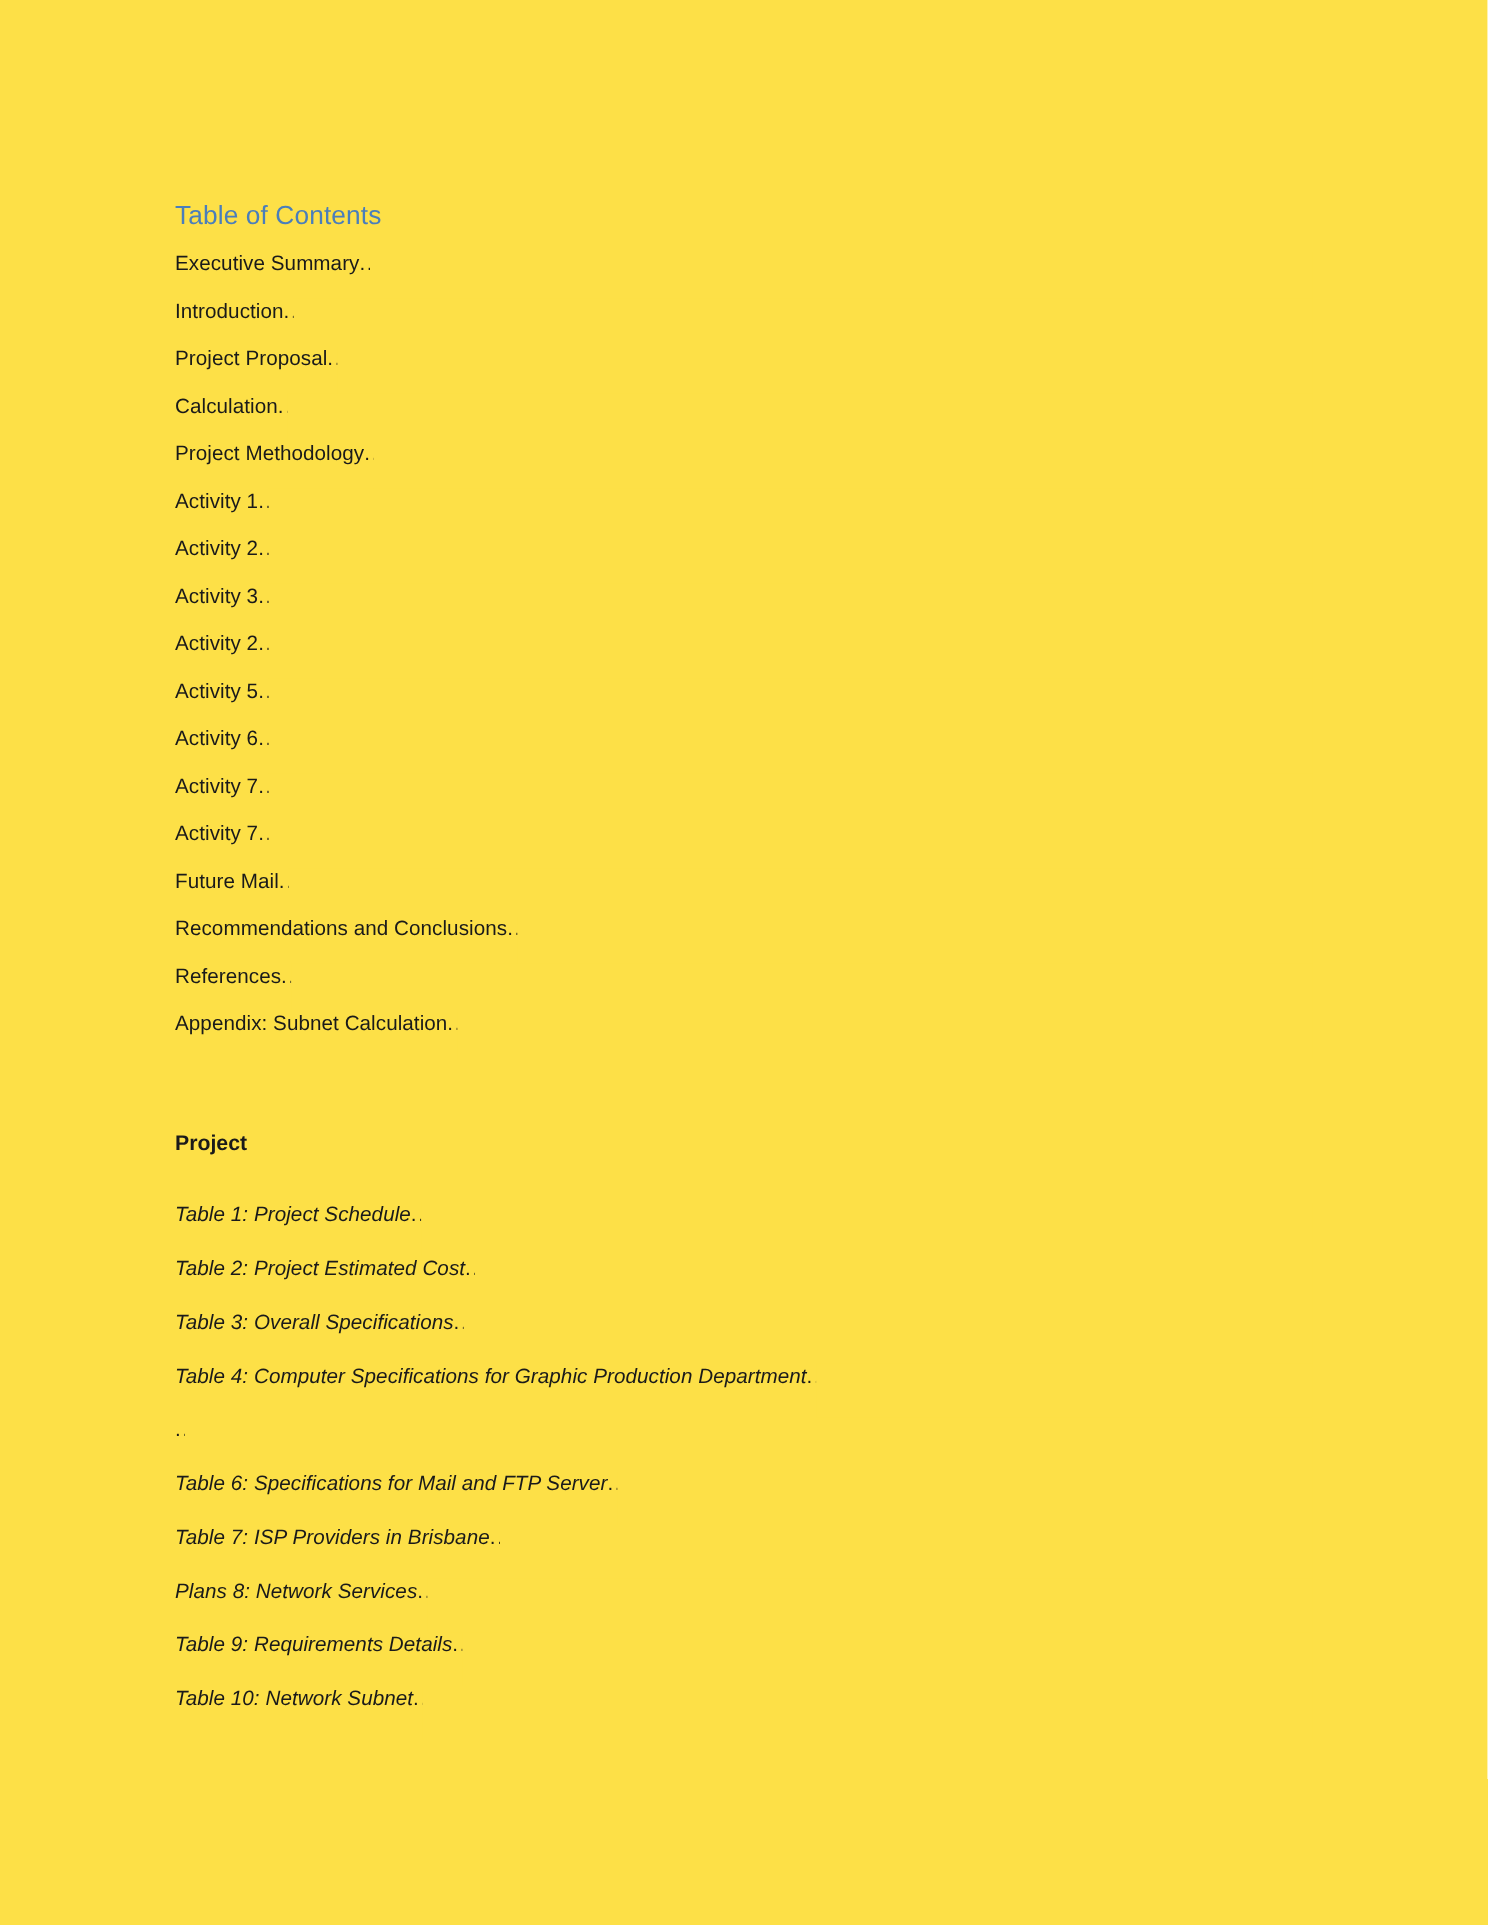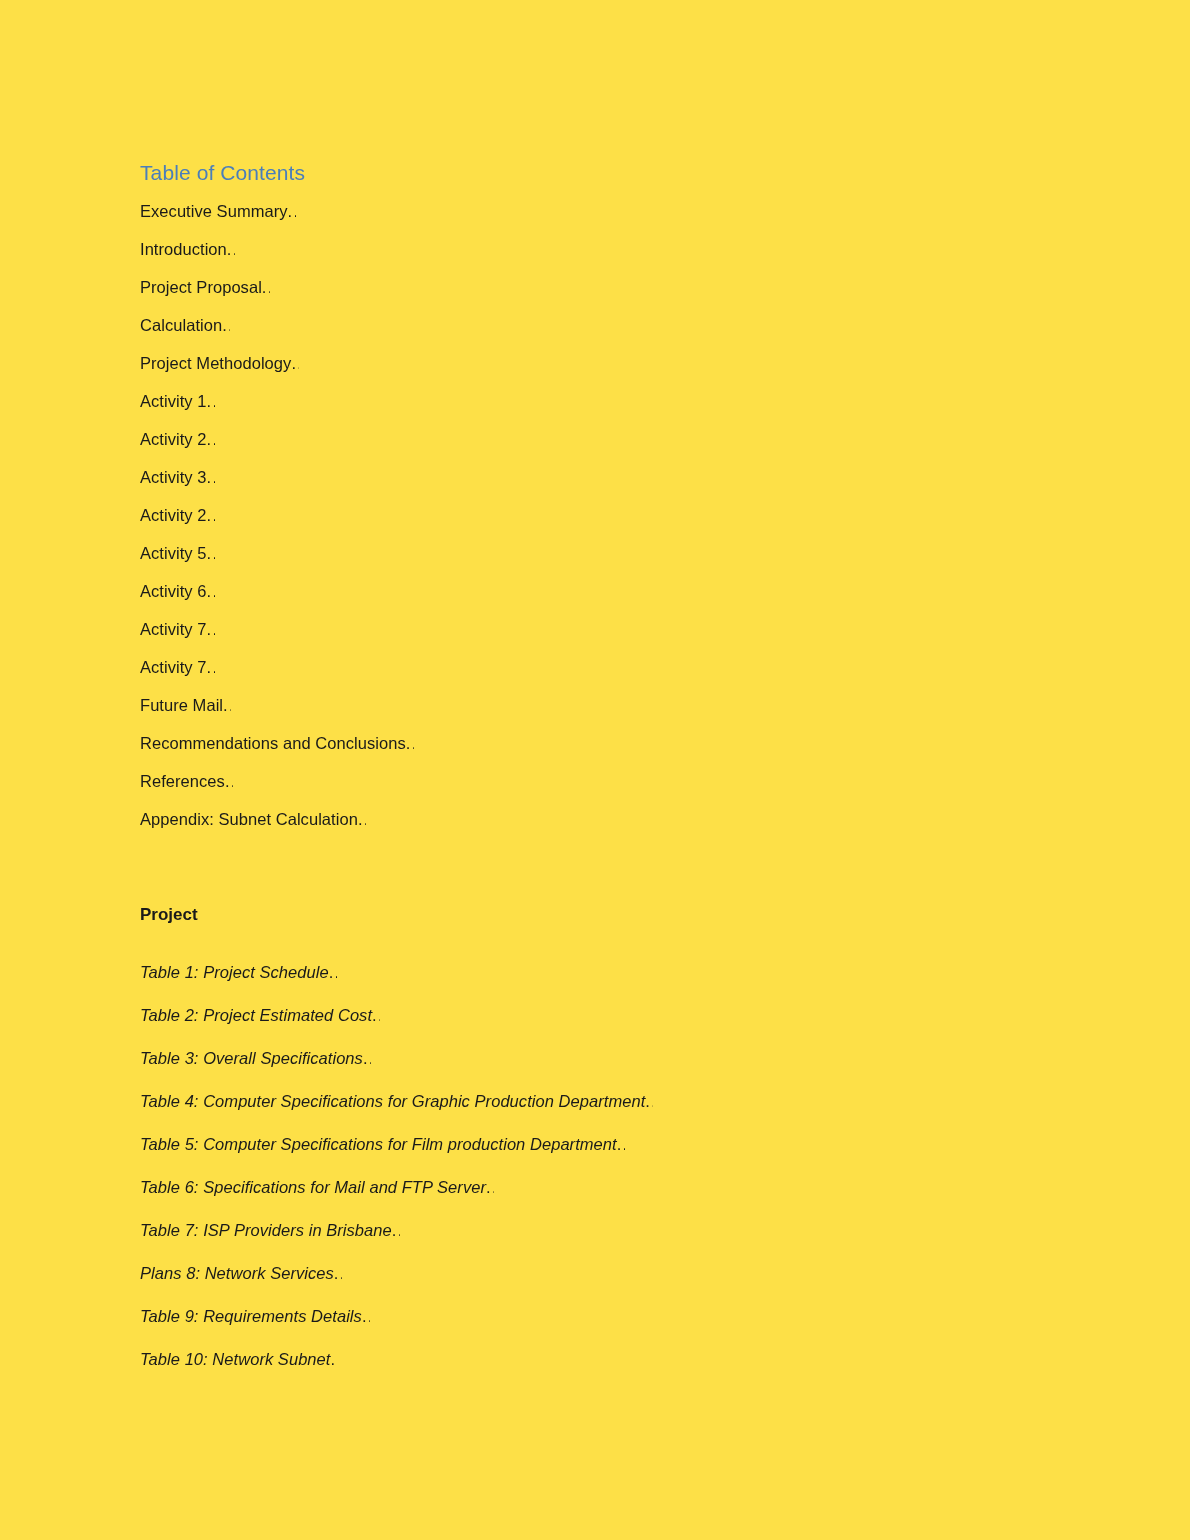--- a/index.html
+++ b/index.html
@@ -234,21 +234,20 @@
           <span class="label">Table 3: Overall Specifications</span>
           <span class="leader">........................................................................................................................................................................................................</span>
           <span class="page">5</span>
         </div>
         <div class="entry">
           <span class="label">Table 4: Computer Specifications for Graphic Production Department</span>
           <span class="leader">........................................................................................................................................................................................................</span>
           <span class="page">6</span>
         </div>
         <div class="entry">
-          <span class="label">Table 5: Computer Specifications for Film production Department</span>
           <span class="leader">........................................................................................................................................................................................................</span>
           <span class="page">6</span>
         </div>
         <div class="entry">
           <span class="label">Table 6: Specifications for Mail and FTP Server</span>
           <span class="leader">........................................................................................................................................................................................................</span>
           <span class="page">7</span>
         </div>
         <div class="entry">
           <span class="label">Table 7: ISP Providers in Brisbane</span>

